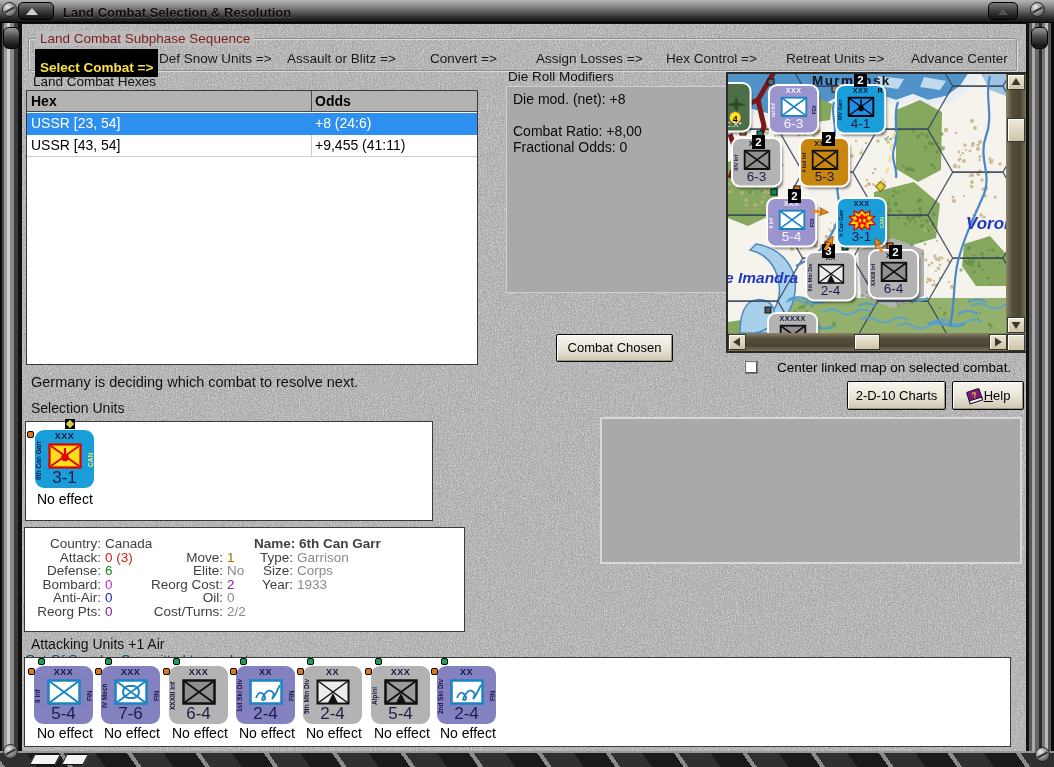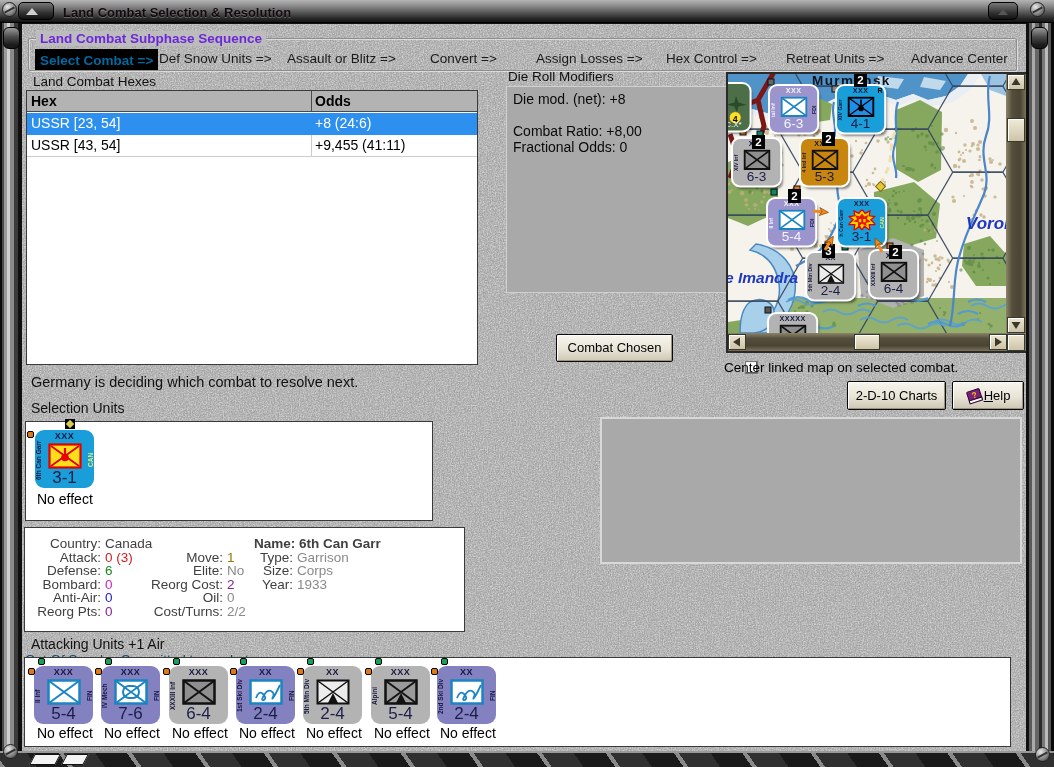--- a/index.html
+++ b/index.html
@@ -15,22 +15,22 @@
  background:linear-gradient(90deg,#0a0a0a 0 2px,#4a4a4a 2px 4px,#9a9a9a 4px 7px,#cfcfcf 7px 10px,#8a8a8a 10px 14px,#3a3a3a 14px 18px,#101010 18px 22px)}
 #frameR{position:absolute;left:1026px;top:23px;width:28px;height:728px;
  background:linear-gradient(90deg,#101010 0 3px,#5a5a5a 3px 6px,#aaa 6px 9px,#666 9px 13px,#2a2a2a 13px 16px,#777 16px 19px,#bbb 19px 22px,#555 22px 25px,#0a0a0a 25px 28px)}
 #frameB{position:absolute;left:0;top:751px;width:1054px;height:16px;border-top:2px solid #999;
  background:repeating-linear-gradient(55deg,#8a8a8a 0 4px,#303030 4px 30px,#1a1a1a 30px 56px)}
 .wcell{position:absolute;top:754px;height:11px;background:#f4f4f4;transform:skewX(-28deg);z-index:45;border:1px solid #111}
 .knob{position:absolute;width:17px;height:22px;border-radius:6px;background:linear-gradient(#9a9a9a,#4a4a4a 45%,#1a1a1a 85%);border:1px solid #000;z-index:40}
 #client{position:absolute;left:22px;top:24px;width:1004px;height:727px;background:#bcbcbc}
 .noise{position:absolute;left:0;top:0;pointer-events:none}
 #grp{position:absolute;border:1px solid #8f8f8f;border-radius:2px;box-shadow:1px 1px 0 rgba(255,255,255,.5) inset,1px 1px 0 rgba(255,255,255,.5)}
-#grplab{position:absolute;font-size:13.5px;font-weight:bold;color:#6d28d9;background:#bcbcbc;padding:0 4px}
-.seqsel{position:absolute;background:#000;color:#0369a1;font-weight:bold;font-size:13.5px;padding:4px 5px 2px}
+#grplab{position:absolute;font-size:13.5px;font-weight:normal;color:#7f1d1d;background:#bcbcbc;padding:0 4px}
+.seqsel{position:absolute;background:#000;color:#fde047;font-weight:bold;font-size:13.5px;padding:11px 5px 2px}
 .seqit{position:absolute;font-size:13.5px;color:#1a1a1a}
 .blab{position:absolute;font-size:13.5px;font-weight:normal;color:#111}
 #tbl{position:absolute;background:#fff;border:1px solid #3a3a3a}
 #tblhead{position:absolute;left:0;top:0;width:100%;height:21px;background:#b3b3b3;border-bottom:1.5px solid #4a4a4a}
 #tblhead .c2{position:absolute;left:284px;top:0;bottom:0;border-left:1.5px solid #4a4a4a}
 .hcell{position:absolute;top:2px;font-size:14px;font-weight:bold;color:#000}
 .trow{position:absolute;left:0;width:100%;height:22px;font-size:14px}
 .trow .cell{position:absolute;top:2px}
 #row1{top:21.5px;background:#2e90ee;color:#fff}
 #row2{top:44px;color:#000;border-bottom:1px solid #ccc}
@@ -755,21 +755,21 @@
         <div class="sbtn" style="left:0;top:260px"><svg width="16" height="14">
             <path d="M4,7 L11,2.5 L11,11.5 Z" fill="#3a3a2a"></path>
           </svg></div>
         <div class="sbtn" style="left:261px;top:260px"><svg width="16" height="14">
             <path d="M12,7 L5,2.5 L5,11.5 Z" fill="#3a3a2a"></path>
           </svg></div>
         <div class="thumb" style="left:126px;top:260px;width:26px;height:16px"></div>
         <div class="sbtn" style="left:279px;top:260px;height:17px"></div>
       </div>
       <div id="cb" style="left:723px;top:337px"></div>
-      <div id="cblab" style="left:702px;top:336px">Center linked map on selected combat.</div>
+      <div id="cblab" style="left:755px;top:336px">Center linked map on selected combat.</div>
       <div class="btn" style="left:825px;top:357px;width:99px;height:29px;line-height:27px">2-D-10 Charts</div>
       <div class="btn" style="left:930px;top:357px;width:72px;height:29px;line-height:27px"><svg width="20" height="19" viewBox="0 0 20 19" style="position:absolute;left:12px;top:4px">
           <g transform="rotate(-18 10 10)">
             <rect x="3" y="4" width="13" height="11" rx="1" fill="#7a1f7a" stroke="#2a052a"></rect>
             <rect x="3" y="13" width="13" height="3" fill="#fff" stroke="#2a052a"></rect>
             <text x="9.5" y="12" font-size="8.5" font-weight="bold" fill="#f0c020" text-anchor="middle">?</text>
           </g>
         </svg><span style="margin-left:18px"><u>H</u>elp</span></div>
       <div class="blab" style="left:9px;top:350px;font-size:14.5px">Germany is deciding which combat to resolve next.</div>
       <div class="blab" style="left:9px;top:376px;font-size:14px">Selection Units</div>

